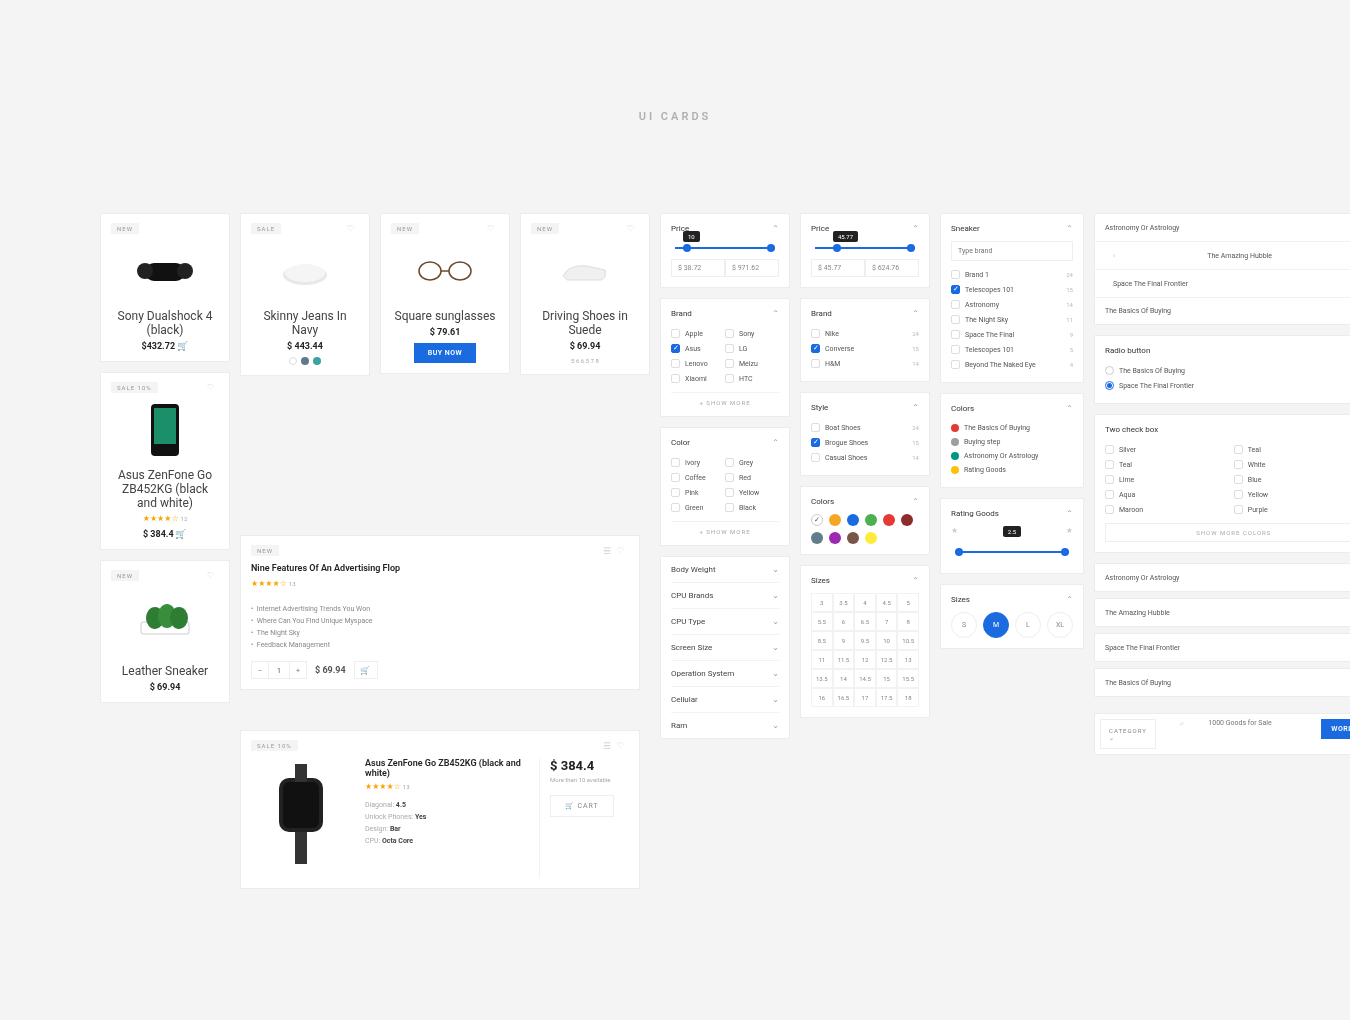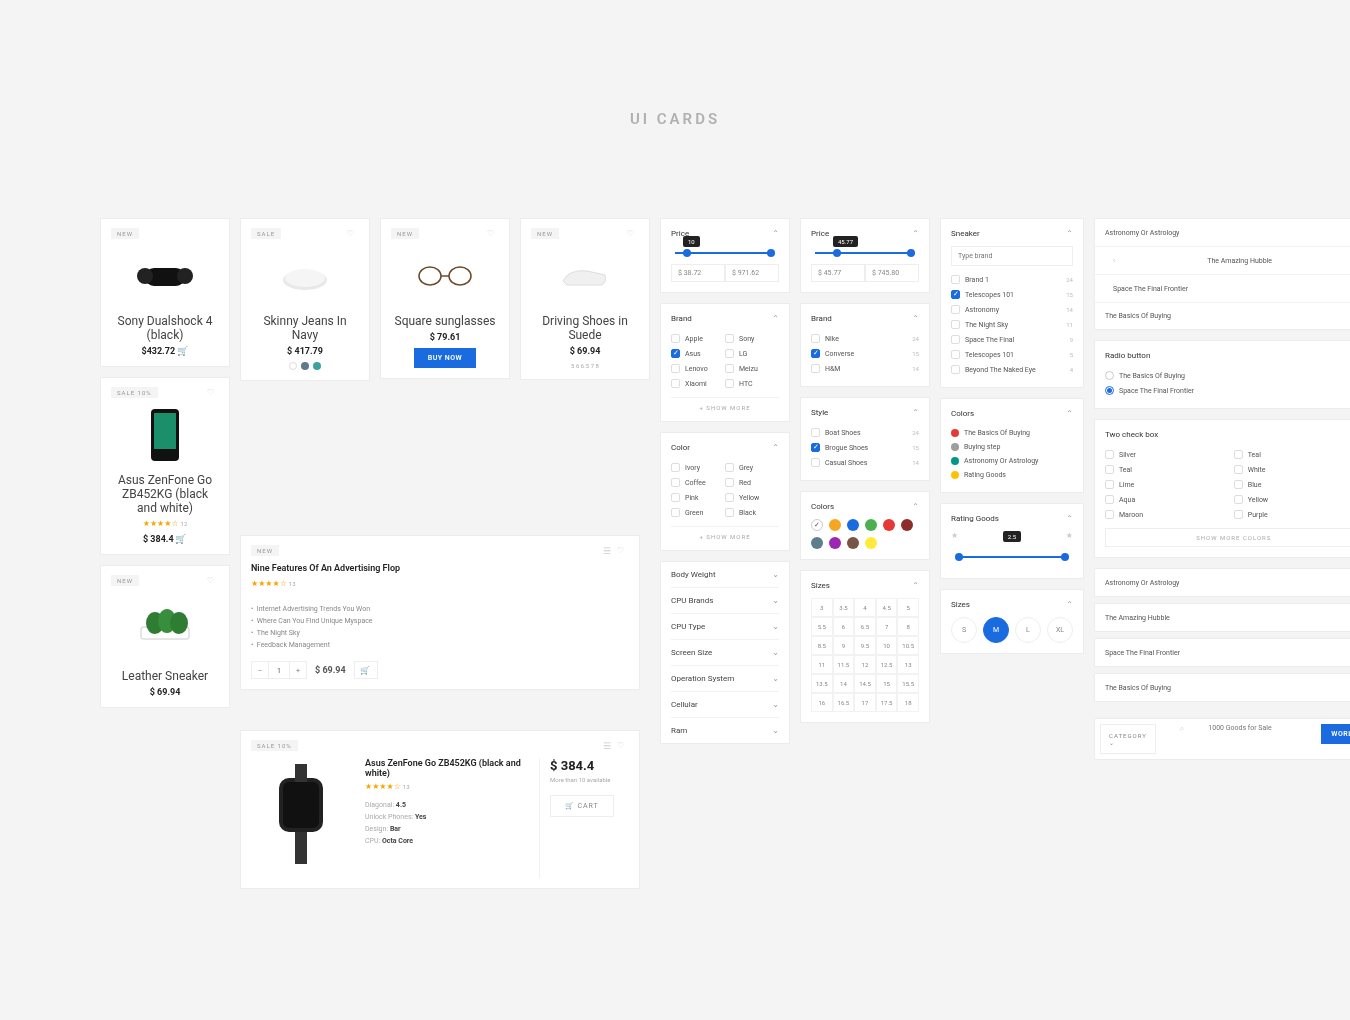--- a/index.html
+++ b/index.html
@@ -1,18 +1,18 @@
 <!DOCTYPE html>
 <html><head>
 <meta charset="utf-8">
 <style>
 * { margin:0; padding:0; box-sizing:border-box; font-family:-apple-system,BlinkMacSystemFont,"Segoe UI",Roboto,sans-serif; }
 body { background:#f4f4f4; width:1350px; height:1020px; overflow:hidden; }
 .header { text-align:center; padding:110px 0 60px; }
-.eyebrow { font-size:15px; letter-spacing:3px; color:#b0b0b0; font-weight:600; margin-bottom:30px; }
+.eyebrow { font-size:11px; letter-spacing:3px; color:#b0b0b0; font-weight:600; margin-bottom:30px; }
 .title { font-size:38px; color:#404040; font-weight:400; }
 .title .bold { font-weight:700; }
 .grid { display:flex; gap:10px; padding:0 100px; }
 .col { display:flex; flex-direction:column; gap:10px; flex:1; }
 .card { background:#fff; border:1px solid #ececec; font-size:8px; color:#555; padding:10px; position:relative; }
 .badge { font-size:6px; background:#f4f4f4; padding:2px 6px; color:#999; letter-spacing:1px; }
 .heart { position:absolute; top:10px; right:10px; width:12px; height:12px; color:#ccc; }
 .prod-img { height:60px; display:flex; align-items:center; justify-content:center; margin:8px 0; }
 .prod-name { font-size:12px; text-align:center; color:#444; margin-bottom:4px; }
 .price { font-size:9px; font-weight:700; text-align:center; color:#222; }
@@ -112,21 +112,21 @@
     <div class="card">
       <span class="badge">SALE</span>
       <span class="heart">♡</span>
       <div class="prod-img">
           <svg width="60" height="36">
             <ellipse cx="30" cy="22" rx="22" ry="10" fill="#e8e8e8"></ellipse>
             <ellipse cx="30" cy="20" rx="20" ry="9" fill="#f5f5f5"></ellipse>
           </svg>
         </div>
       <div class="prod-name">Skinny Jeans In Navy</div>
-      <div class="price">$ 417.79</div>
+      <div class="price">$ 443.44</div>
       <div class="swatches">
           <span class="swatch" style="background:#fff;border:1px solid #ddd"></span>
           <span class="swatch" style="background:#5f7a8a"></span>
           <span class="swatch" style="background:#3aa3a0"></span>
         </div>
     </div>
 
   </div>
 
   <div class="col" style="flex:0 0 130px">
@@ -249,21 +249,21 @@
           <span>Price</span>
           <span class="chev">⌃</span>
         </div>
       <div class="slider">
           <span class="tooltip" style="left:18%">45.77</span>
           <span class="dot" style="left:18%"></span>
           <span class="dot" style="right:0"></span>
         </div>
       <div class="range-row">
           <div class="range-in">$ 45.77</div>
-          <div class="range-in">$ 745.80</div>
+          <div class="range-in">$ 624.76</div>
         </div>
     </div>
     <div class="card">
       <div class="filt-hd">
           <span>Brand</span>
           <span class="chev">⌃</span>
         </div>
       <div id="brand2">
           <div class="check-row"><span class="chk "></span>Nike<span class="count">24</span></div>
           <div class="check-row"><span class="chk on"></span>Converse<span class="count">15</span></div>

